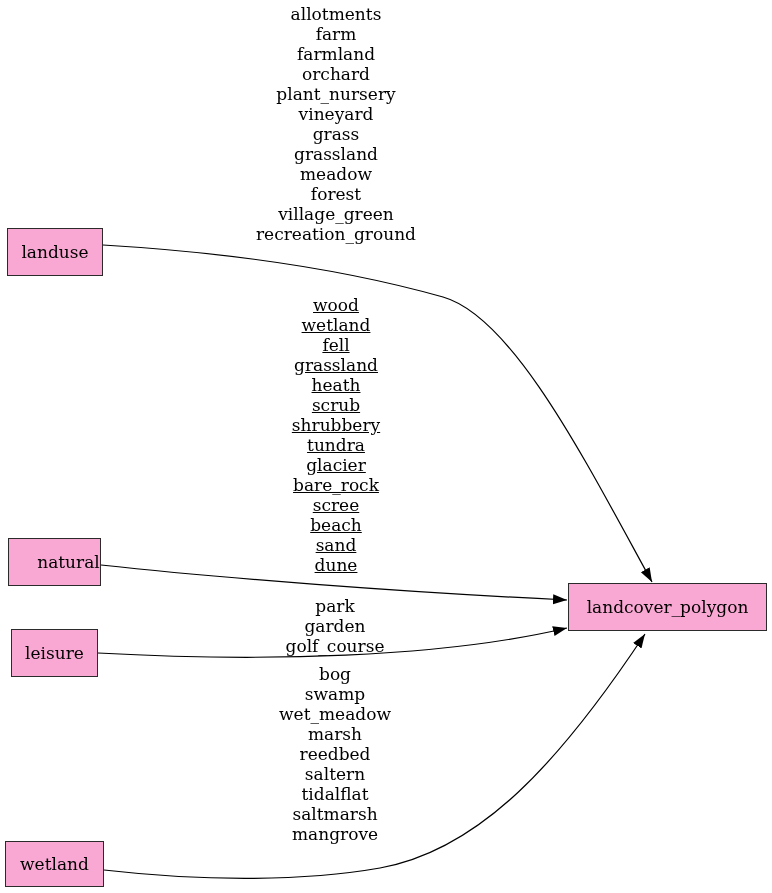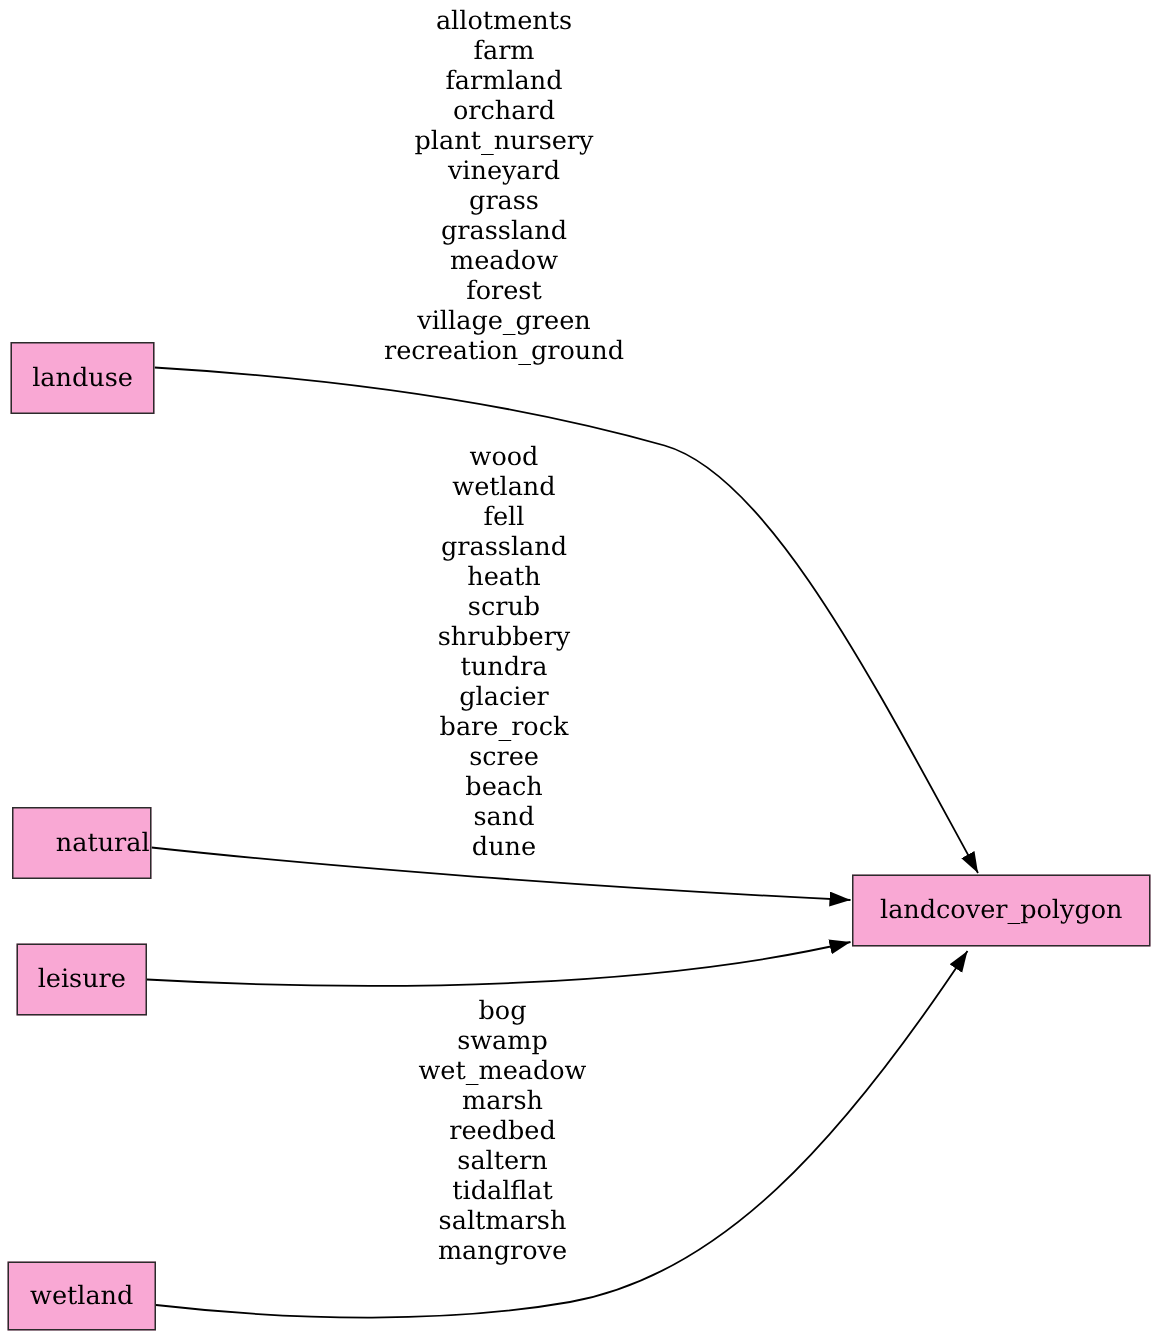--- a/index.html
+++ b/index.html
@@ -65,35 +65,38 @@
 orchard
 plant_nursery
 vineyard
 grass
 grassland
 meadow
 forest
 village_green
 recreation_ground</div>
 
-  <div class="edge-label" style="left:186px; top:295px; width:300px;">wood
+  <div class="edge-label" style="left:186px; top:295px; width:300px;text-decoration:underline;">wood
 wetland
 fell
 grassland
 heath
 scrub
 shrubbery
 tundra
 glacier
 bare_rock
 scree
 beach
 sand
 dune</div>
 
+  <div class="edge-label" style="left:185px; top:596px; width:300px;">park
+garden
+golf_course</div>
 
   <div class="edge-label" style="left:185px; top:664px; width:300px;">bog
 swamp
 wet_meadow
 marsh
 reedbed
 saltern
 tidalflat
 saltmarsh
 mangrove</div>

